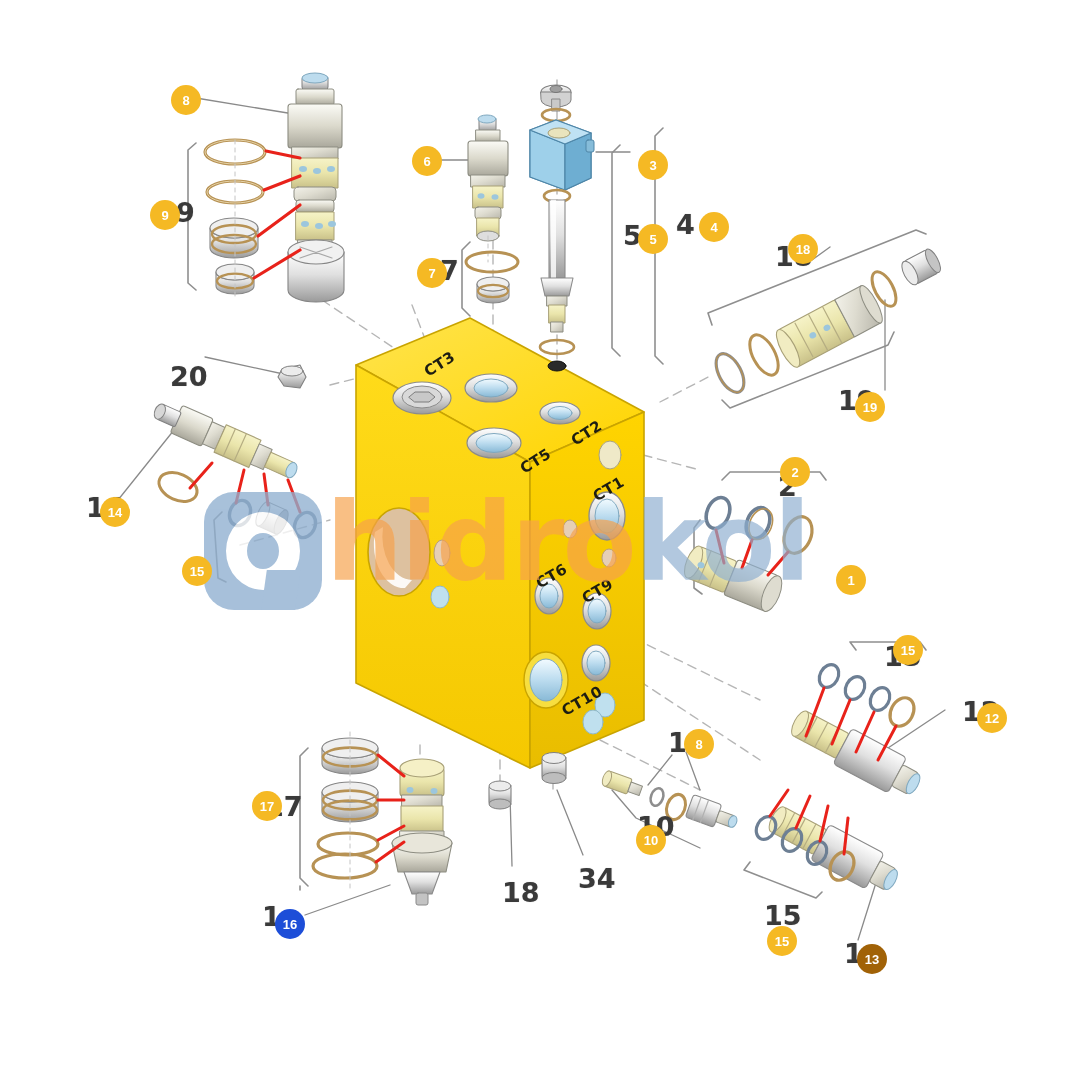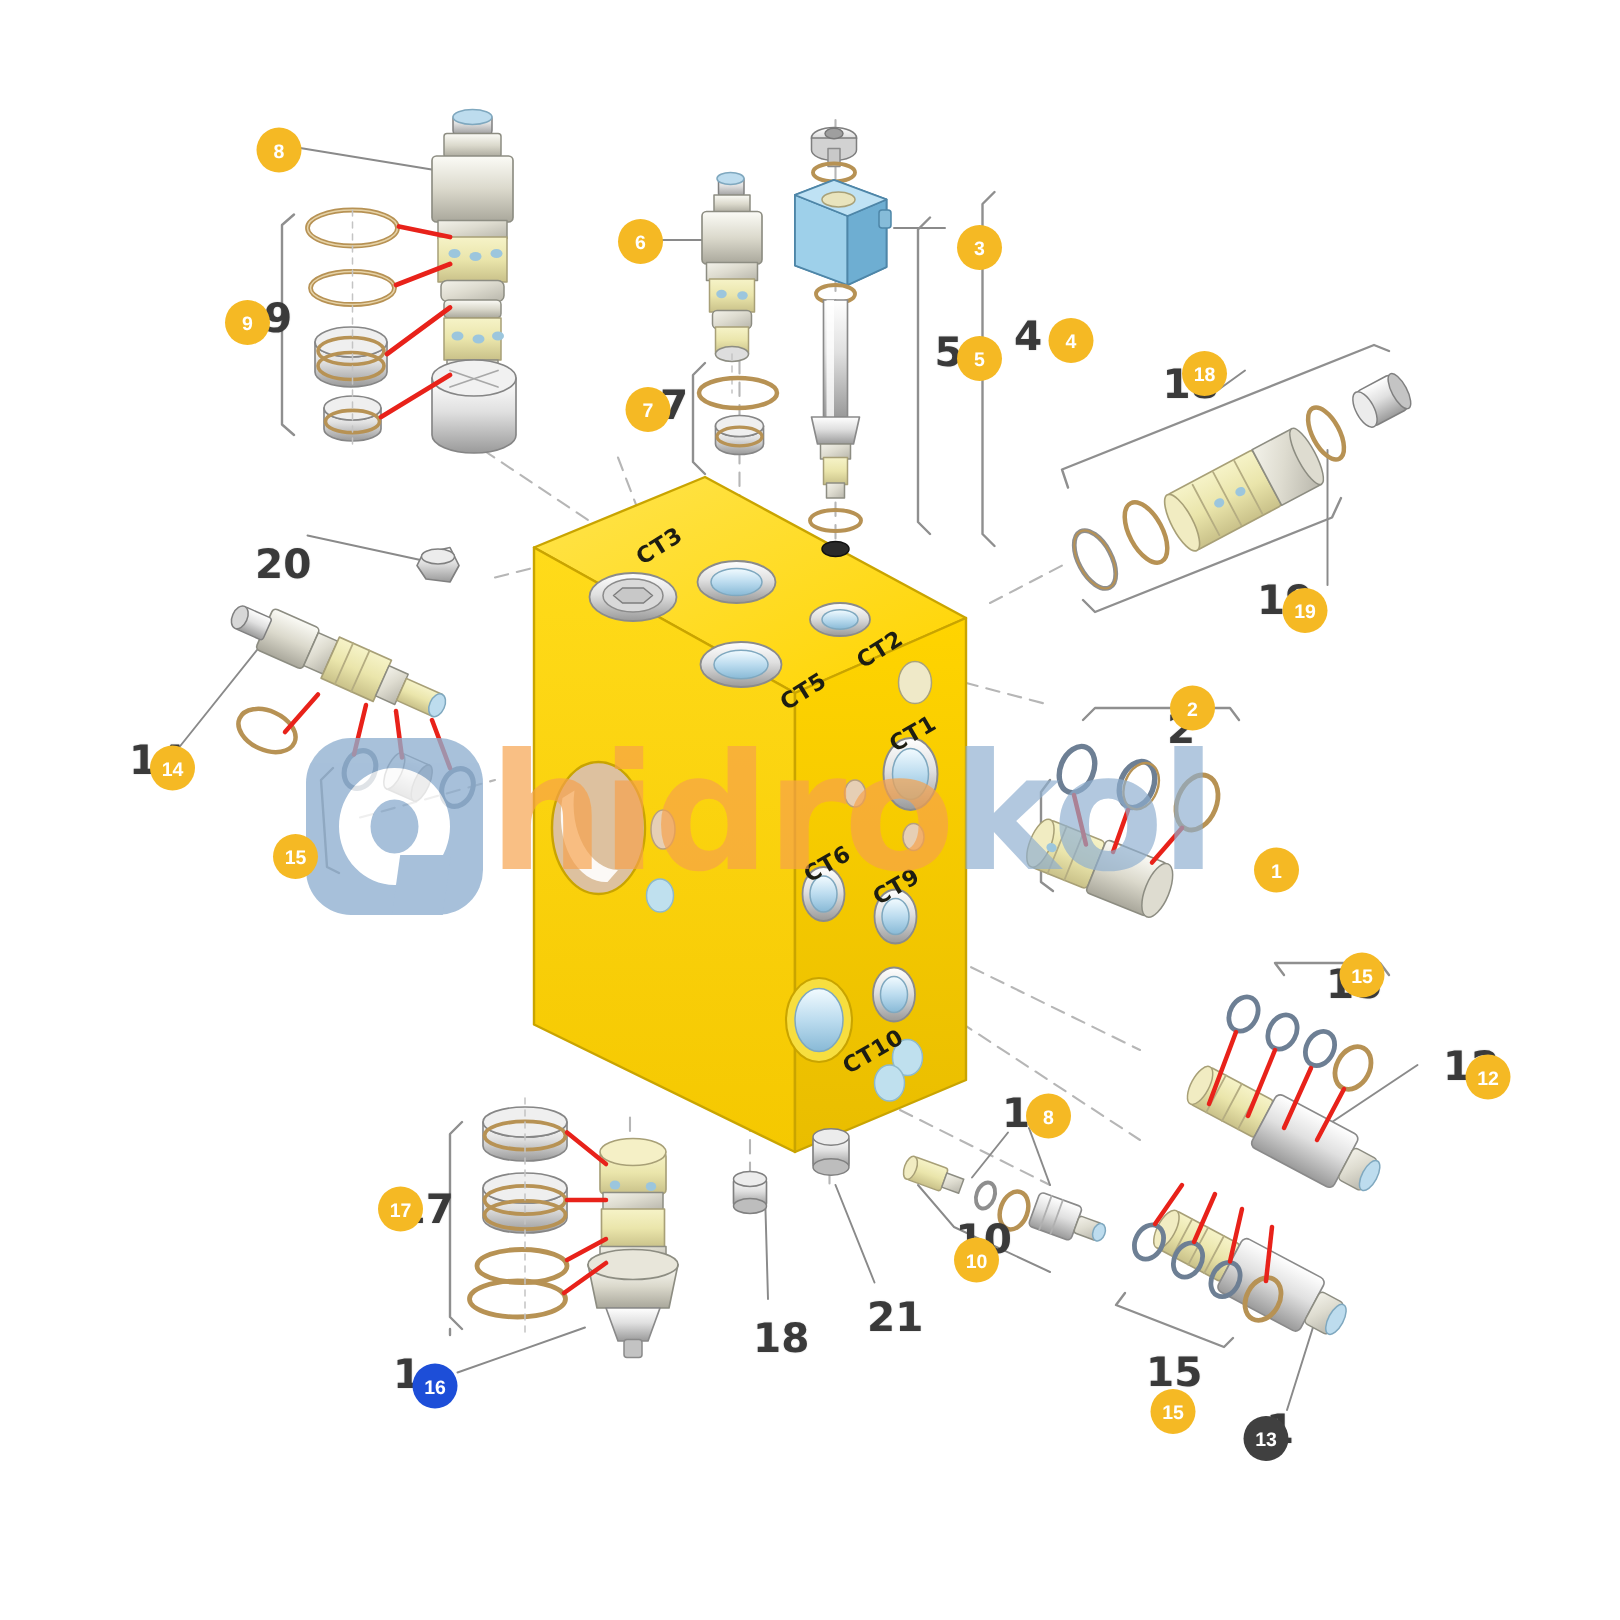--- a/index.html
+++ b/index.html
@@ -584,20 +584,20 @@
       <div class="badge" style="left: 977px; top: 703px; background: rgb(245, 185, 36);">12</div>
       <div class="blknum" style="left: 668px; top: 729px;">1</div>
       <div class="badge" style="left: 684px; top: 729px; background: rgb(245, 185, 36);">8</div>
       <div class="blknum" style="left: 637px; top: 813px;">10</div>
       <div class="badge" style="left: 636px; top: 825px; background: rgb(245, 185, 36);">10</div>
       <div class="blknum" style="left: 265px; top: 793px;">17</div>
       <div class="badge" style="left: 252px; top: 791px; background: rgb(245, 185, 36);">17</div>
       <div class="blknum" style="left: 262px; top: 903px;">1</div>
       <div class="badge" style="left: 275px; top: 909px; background: #1d4ed8;">16</div>
       <div class="blknum" style="left: 502px; top: 879px;">18</div>
-      <div class="blknum" style="left: 578px; top: 865px;">21</div>
+      <div class="blknum" style="left: 578px; top: 865px;">34</div>
       <div class="blknum" style="left: 764px; top: 902px;">15</div>
       <div class="badge" style="left: 767px; top: 926px; background: rgb(245, 185, 36);">15</div>
       <div class="blknum" style="left: 844px; top: 940px;">1</div>
-      <div class="badge" style="left: 829px; top: 944px; background: #404040;">13</div>
+      <div class="badge" style="left: 857px; top: 944px; background: #a16207;">13</div>
     </div>
 
 </div>
 
 </body></html>

